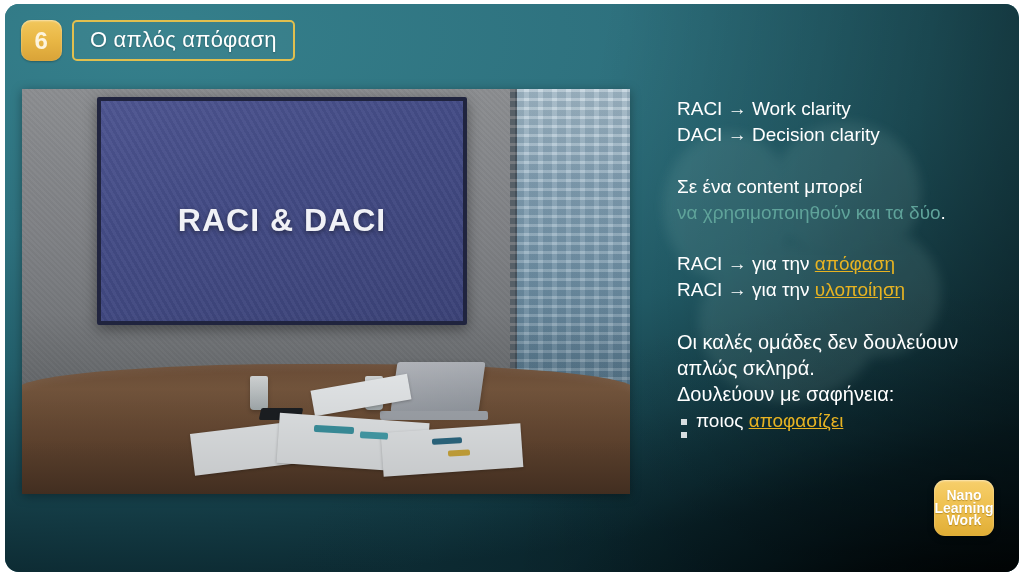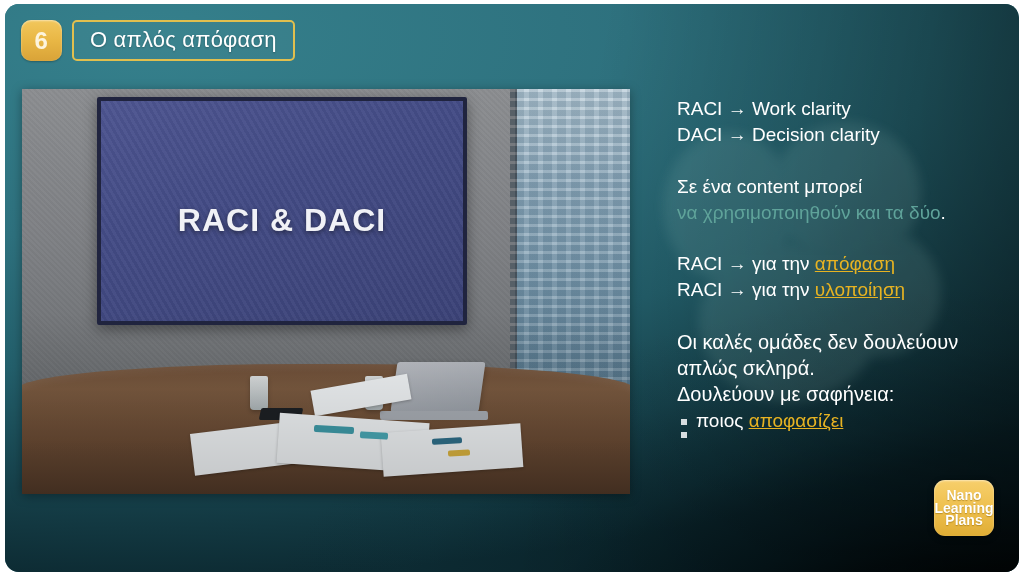--- a/index.html
+++ b/index.html
@@ -278,17 +278,17 @@
       <span><span>ποιος </span><span class="accent-gold">αποφασίζει</span></span>
     </div>
     <div class="bullet-line">
       <span class="sq"></span>
     </div>
   </div>
 
   <div class="logo">
     <span>Nano</span>
     <span>Learning</span>
-    <span>Plans</span>
+    <span>Work</span>
   </div>
 
 
 </div>
 
 </body></html>

